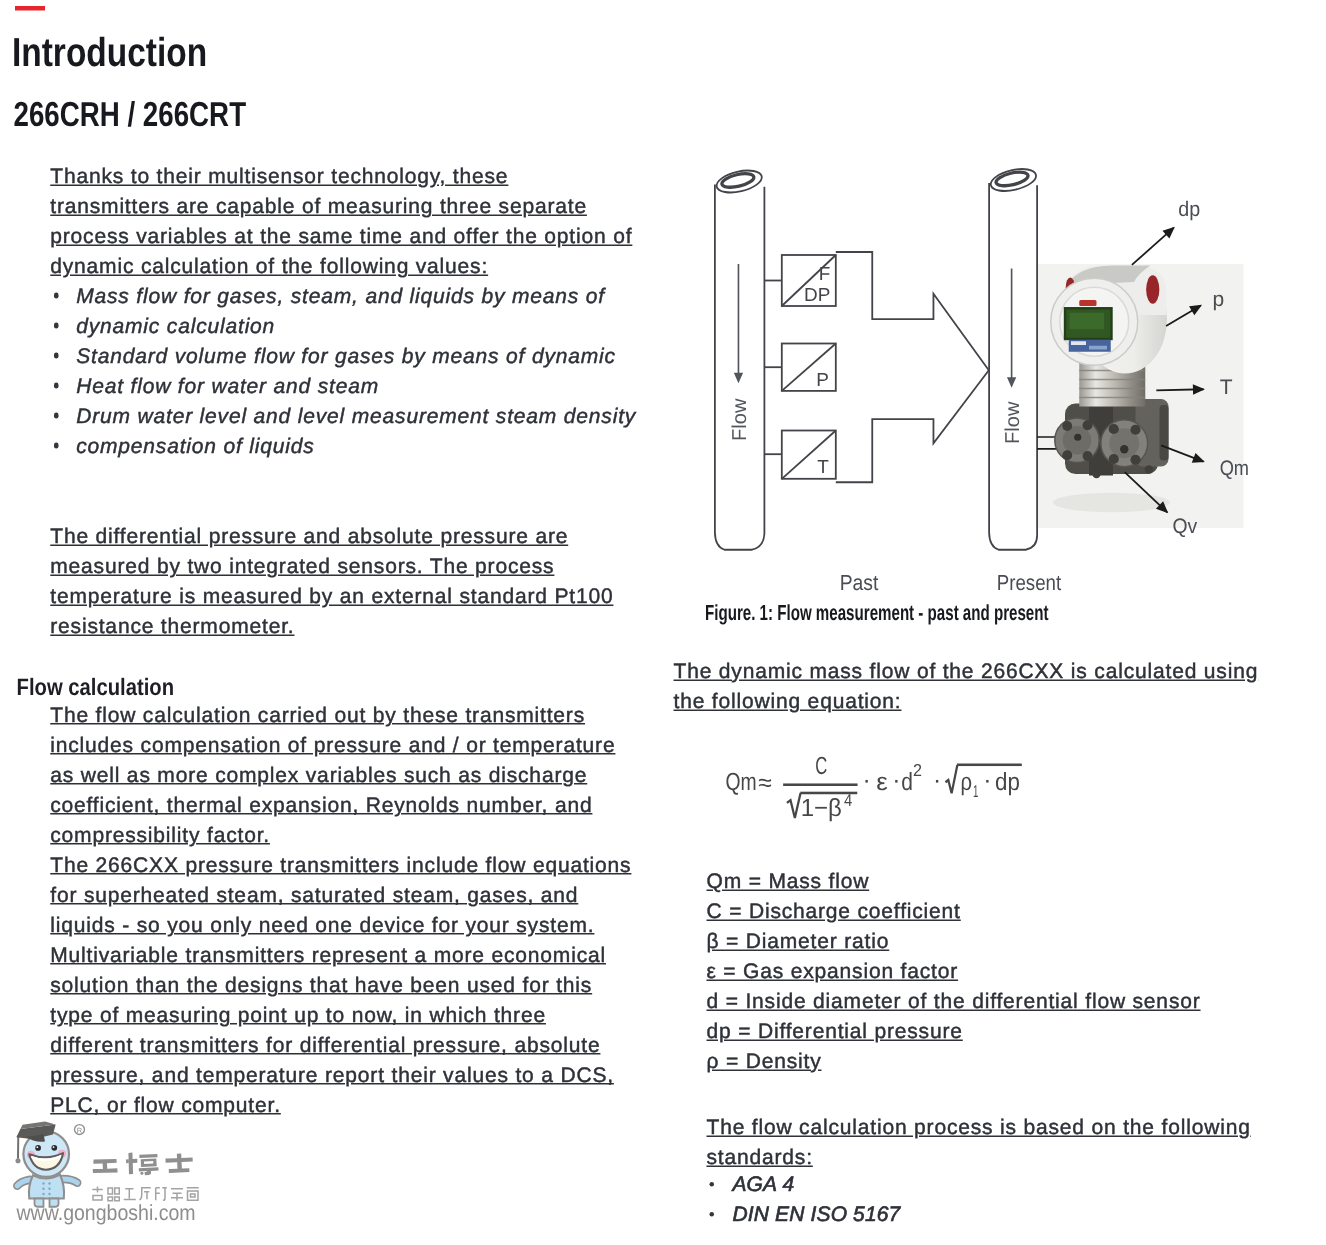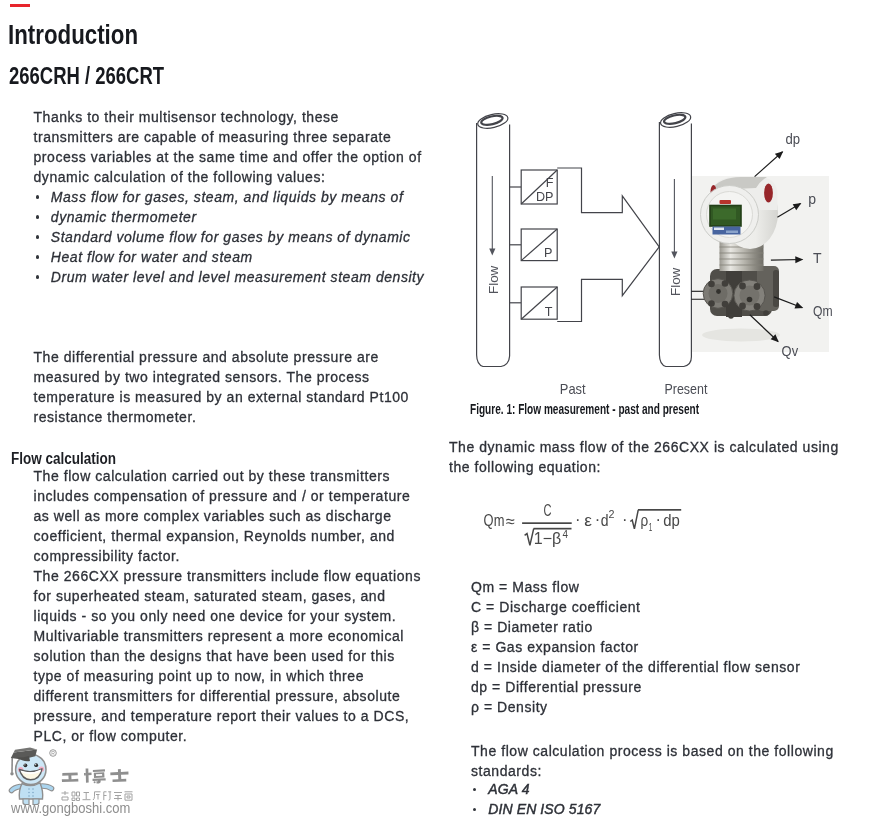--- a/index.html
+++ b/index.html
@@ -1,42 +1,43 @@
 <!DOCTYPE html>
 <html><head>
 <meta charset="utf-8">
 <style>
 html,body{margin:0;padding:0;}
 body{width:884px;height:830px;position:relative;background:#ffffff;overflow:hidden;
      font-family:"Liberation Sans",sans-serif;}
 .abs{position:absolute;}
-.body{font-size:14px;line-height:20px;color:#2e3138;letter-spacing:0.55px;-webkit-text-stroke:0.3px #2e3138;}
+.body{font-size:14px;line-height:20px;color:#2e3138;letter-spacing:0.55px;text-decoration:underline;-webkit-text-stroke:0.3px #2e3138;}
 .bullets{font-size:14px;line-height:20px;color:#2e3138;letter-spacing:0.55px;font-style:italic;-webkit-text-stroke:0.3px #2e3138;}
 .bullets .row{position:relative;padding-left:17.3px;}
 .bullets .row:before{content:"";position:absolute;left:2px;top:8.6px;width:3.4px;height:3.4px;border-radius:50%;background:#33363c;}
 </style>
 </head>
 <body>
 
 <div class="abs" style="left:10px;top:4px;width:20px;height:3.4px;background:#e7252c;"></div>
 
 <div class="abs" style="left:7.6px;top:22.1px;font-size:27px;line-height:27px;font-weight:bold;color:#17191e;transform:scaleX(0.826);transform-origin:0 0;white-space:nowrap;">Introduction</div>
 <div class="abs" style="left:9.1px;top:65.1px;font-size:23.1px;line-height:23.1px;font-weight:bold;color:#17191e;transform:scaleX(0.80);transform-origin:0 0;white-space:nowrap;">266CRH / 266CRT</div>
 
 <div class="abs body" style="left:33.5px;top:107.2px;">Thanks to their multisensor technology, these<br>
 transmitters are capable of measuring three separate<br>
 process variables at the same time and offer the option of<br>
 dynamic calculation of the following values:</div>
 
 <div class="abs bullets" style="left:33.5px;top:186.7px;">
 <div class="row">Mass flow for gases, steam, and liquids by means of</div>
-<div class="row">dynamic thermometer</div>
+<div class="row">dynamic calculation</div>
 <div class="row">Standard volume flow for gases by means of dynamic</div>
 <div class="row">Heat flow for water and steam</div>
 <div class="row">Drum water level and level measurement steam density</div>
+<div class="row">compensation of liquids</div>
 </div>
 
 <div class="abs body" style="left:33.5px;top:347.2px;">The differential pressure and absolute pressure are<br>
 measured by two integrated sensors. The process<br>
 temperature is measured by an external standard Pt100<br>
 resistance thermometer.</div>
 
 <div class="abs" style="left:11px;top:450.5px;font-weight:bold;font-size:15.8px;line-height:15.8px;color:#1d1f24;transform:scaleX(0.855);transform-origin:0 0;white-space:nowrap;">Flow calculation</div>
 
 <div class="abs body" style="left:33.5px;top:466.3px;">The flow calculation carried out by these transmitters<br>

